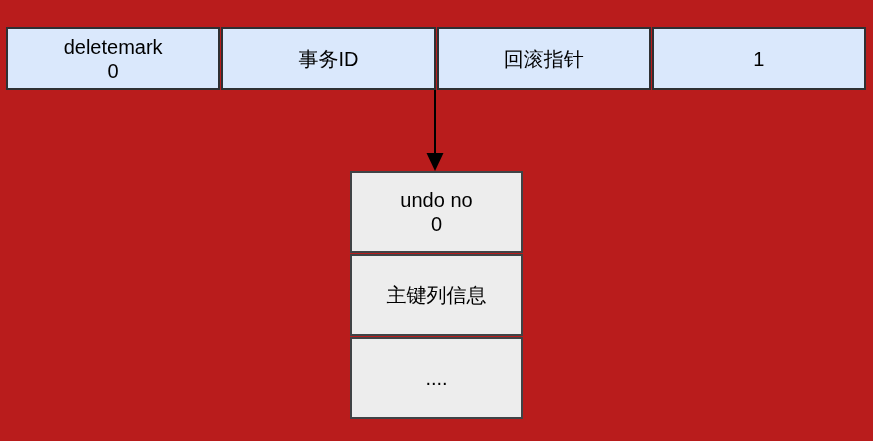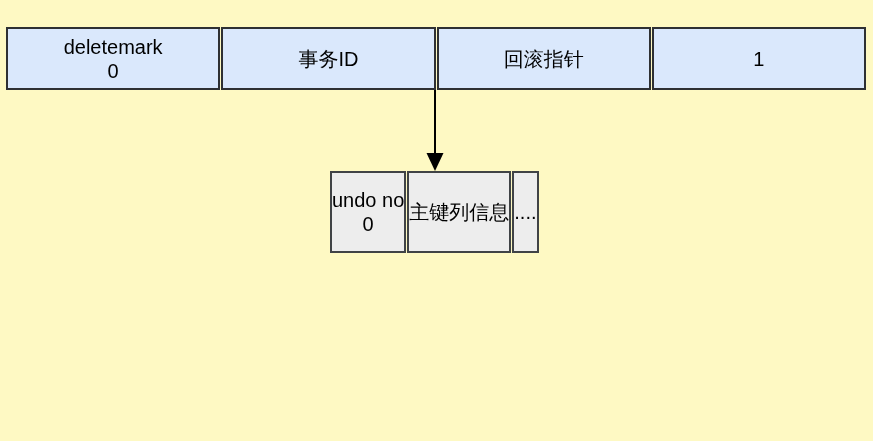--- a/index.html
+++ b/index.html
@@ -5,21 +5,21 @@
   * { margin: 0; padding: 0; box-sizing: border-box; }
   html, body { background: #ffffff; }
   body {
     font-family: "Liberation Sans", "DejaVu Sans", sans-serif;
     color: #000000;
   }
   .canvas {
     position: relative;
     width: 873px;
     height: 441px;
-    background: #fef9c3;
+    background: #b91c1c;
     overflow: hidden;
   }
   
   .record-row {
     position: absolute;
     left: 6px;
     top: 27px;
     width: 860px;
     height: 63px;
     display: flex;
@@ -34,24 +34,25 @@
     align-items: center;
     justify-content: center;
     font-size: 20px;
     line-height: 24px;
     text-align: center;
     white-space: nowrap;
   }
   
   .undo-table {
     position: absolute;
-    left: 330px;
+    left: 350px;
     top: 171px;
     width: 173px;
     display: flex;
+    flex-direction: column;
     gap: 1px;
   }
   .undo-cell {
     height: 82px;
     background: #ededed;
     border: 2px solid #404346;
     display: flex;
     flex-direction: column;
     align-items: center;
     justify-content: center;

